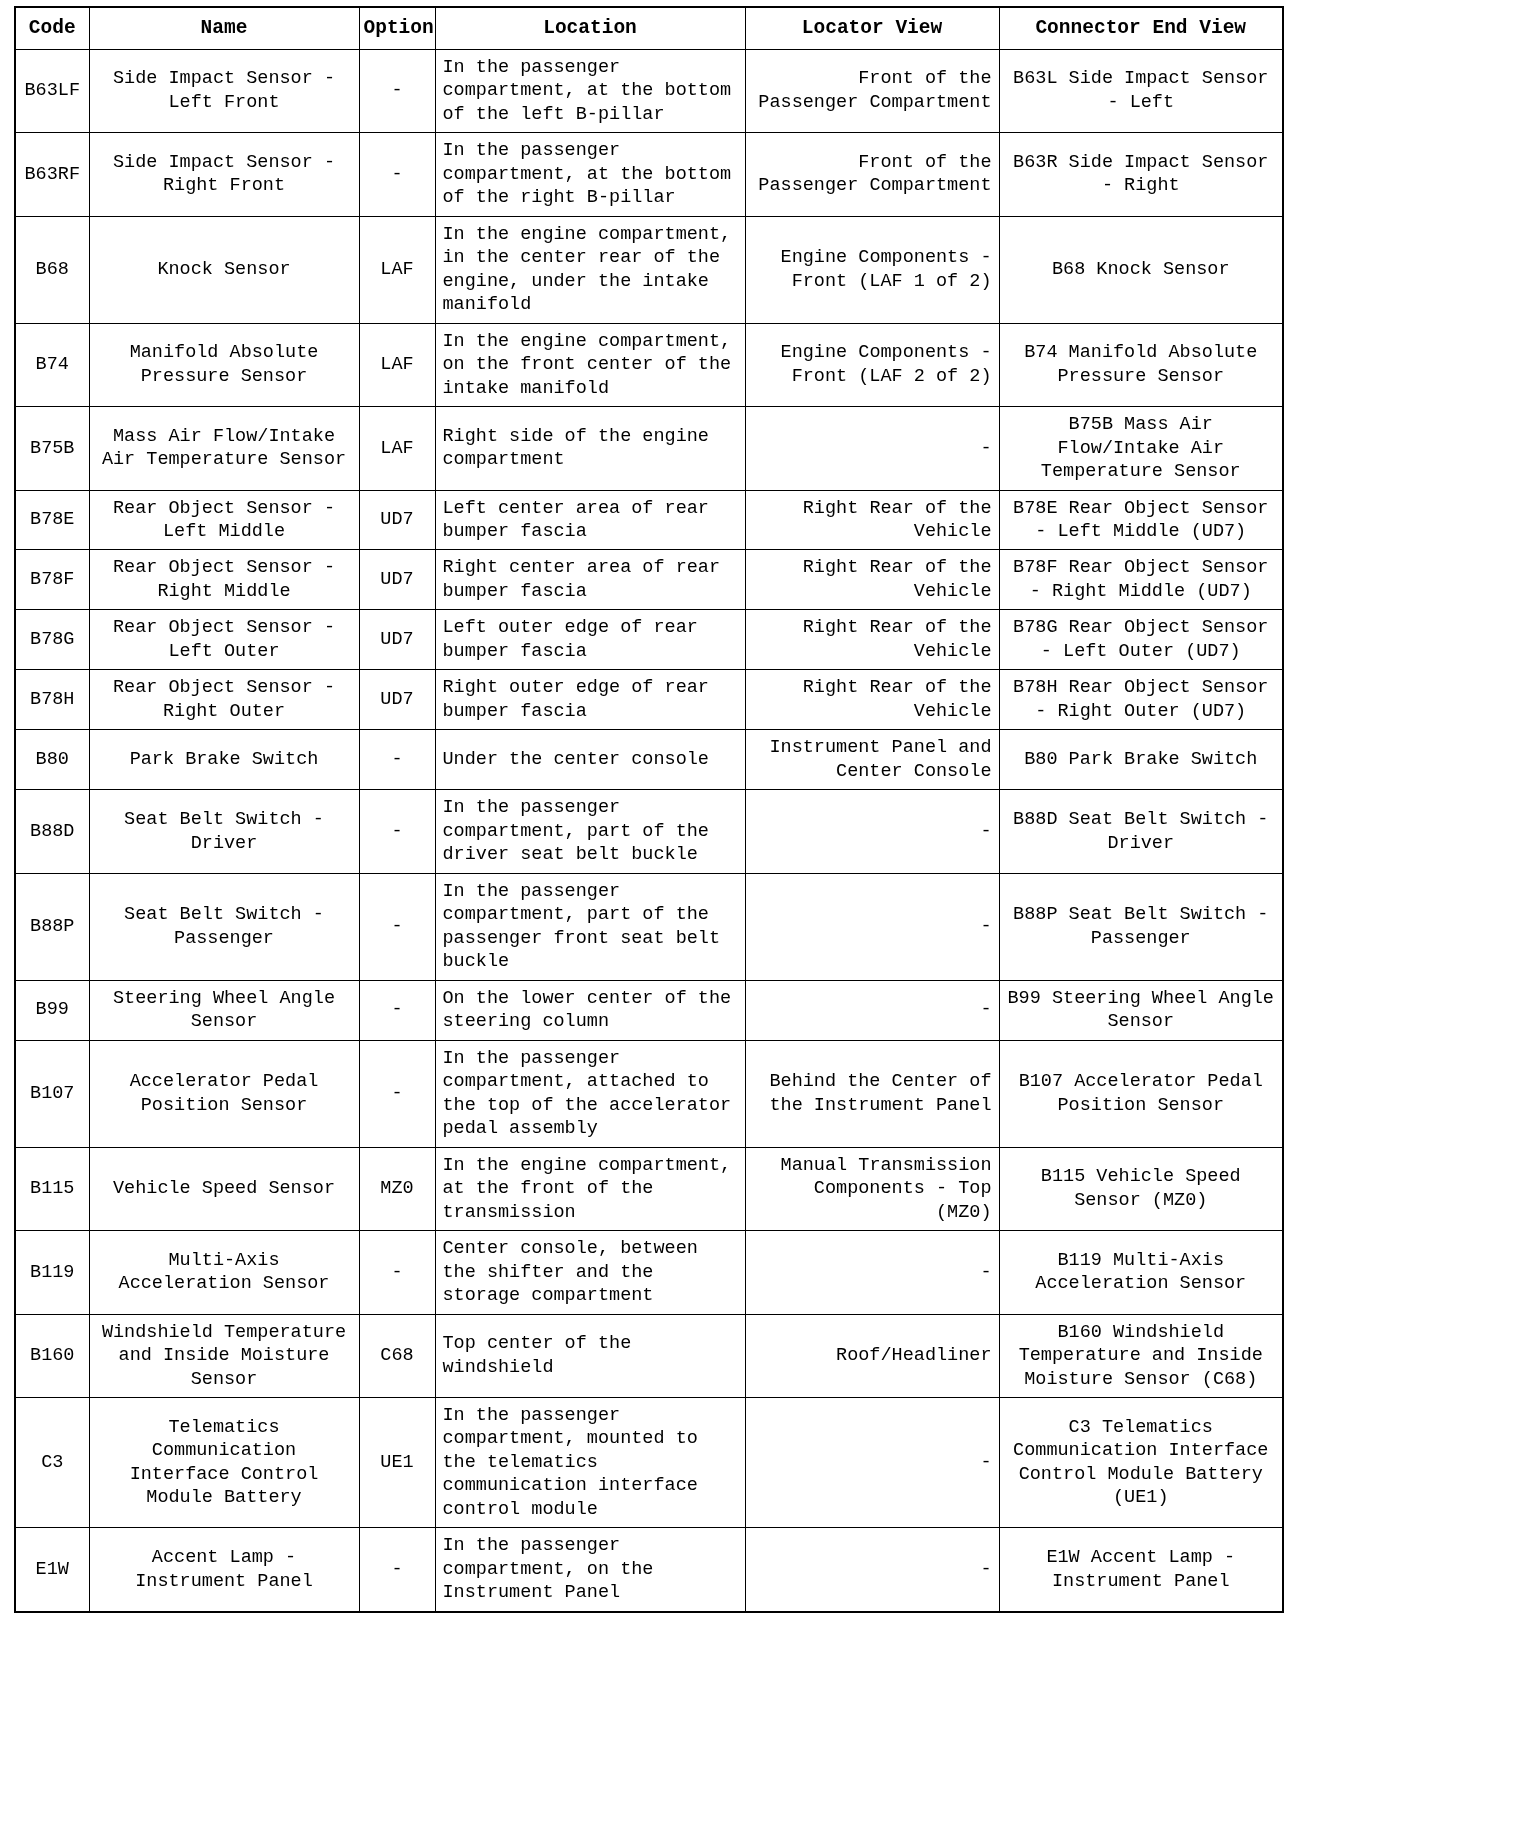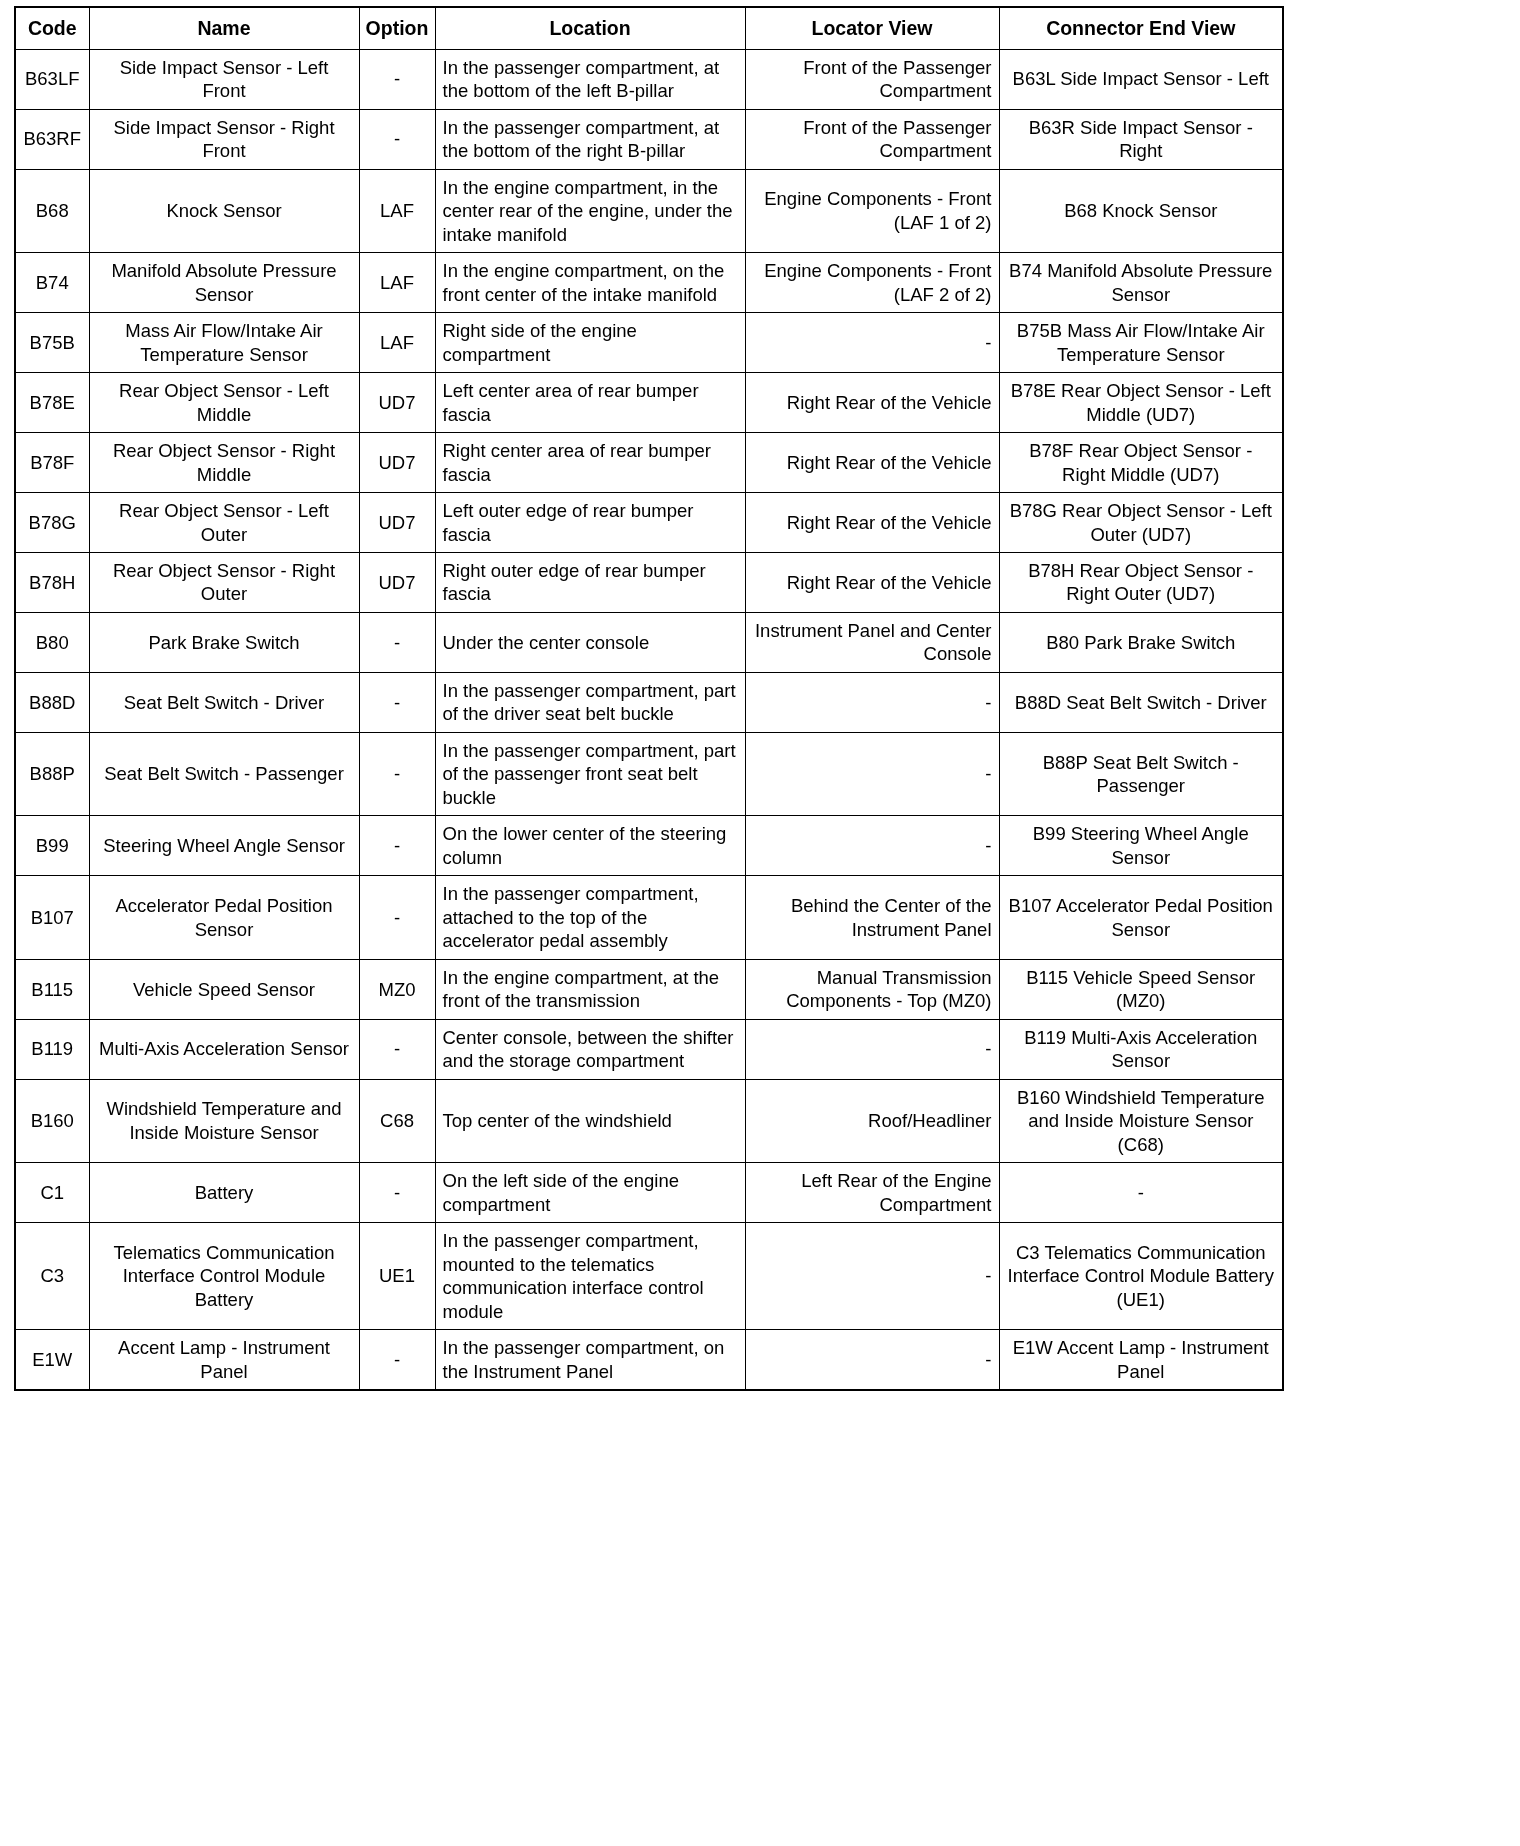--- a/index.html
+++ b/index.html
@@ -9,20 +9,21 @@
   }
   body {
     width: 1520px;
     font-family: "Liberation Sans", sans-serif;
     color: #000000;
   }
   .page {
     width: 1224px;
     box-sizing: border-box;
     padding: 6px 63px 10px 14px;
+    font-family: Liberation Mono, monospace;
   }
   table.component-table {
     border-collapse: collapse;
     width: 1268px;
     table-layout: fixed;
     border: 2px solid #000;
   }
   table.component-table col.c-code    { width: 74px; }
   table.component-table col.c-name    { width: 270px; }
   table.component-table col.c-option  { width: 76px; }
@@ -220,28 +221,20 @@
         </tr>
         <tr>
           <td class="code">B160</td>
           <td class="name">Windshield Temperature and Inside Moisture Sensor</td>
           <td class="option">C68</td>
           <td class="location">Top center of the windshield</td>
           <td class="locator">Roof/Headliner</td>
           <td class="connector">B160 Windshield Temperature and Inside Moisture Sensor (C68)</td>
         </tr>
         <tr>
-          <td class="code">C1</td>
-          <td class="name">Battery</td>
-          <td class="option">-</td>
-          <td class="location">On the left side of the engine compartment</td>
-          <td class="locator">Left Rear of the Engine Compartment</td>
-          <td class="connector">-</td>
-        </tr>
-        <tr>
           <td class="code">C3</td>
           <td class="name">Telematics Communication Interface Control Module Battery</td>
           <td class="option">UE1</td>
           <td class="location">In the passenger compartment, mounted to the telematics communication interface control module</td>
           <td class="locator">-</td>
           <td class="connector">C3 Telematics Communication Interface Control Module Battery (UE1)</td>
         </tr>
         <tr>
           <td class="code">E1W</td>
           <td class="name">Accent Lamp - Instrument Panel</td>

